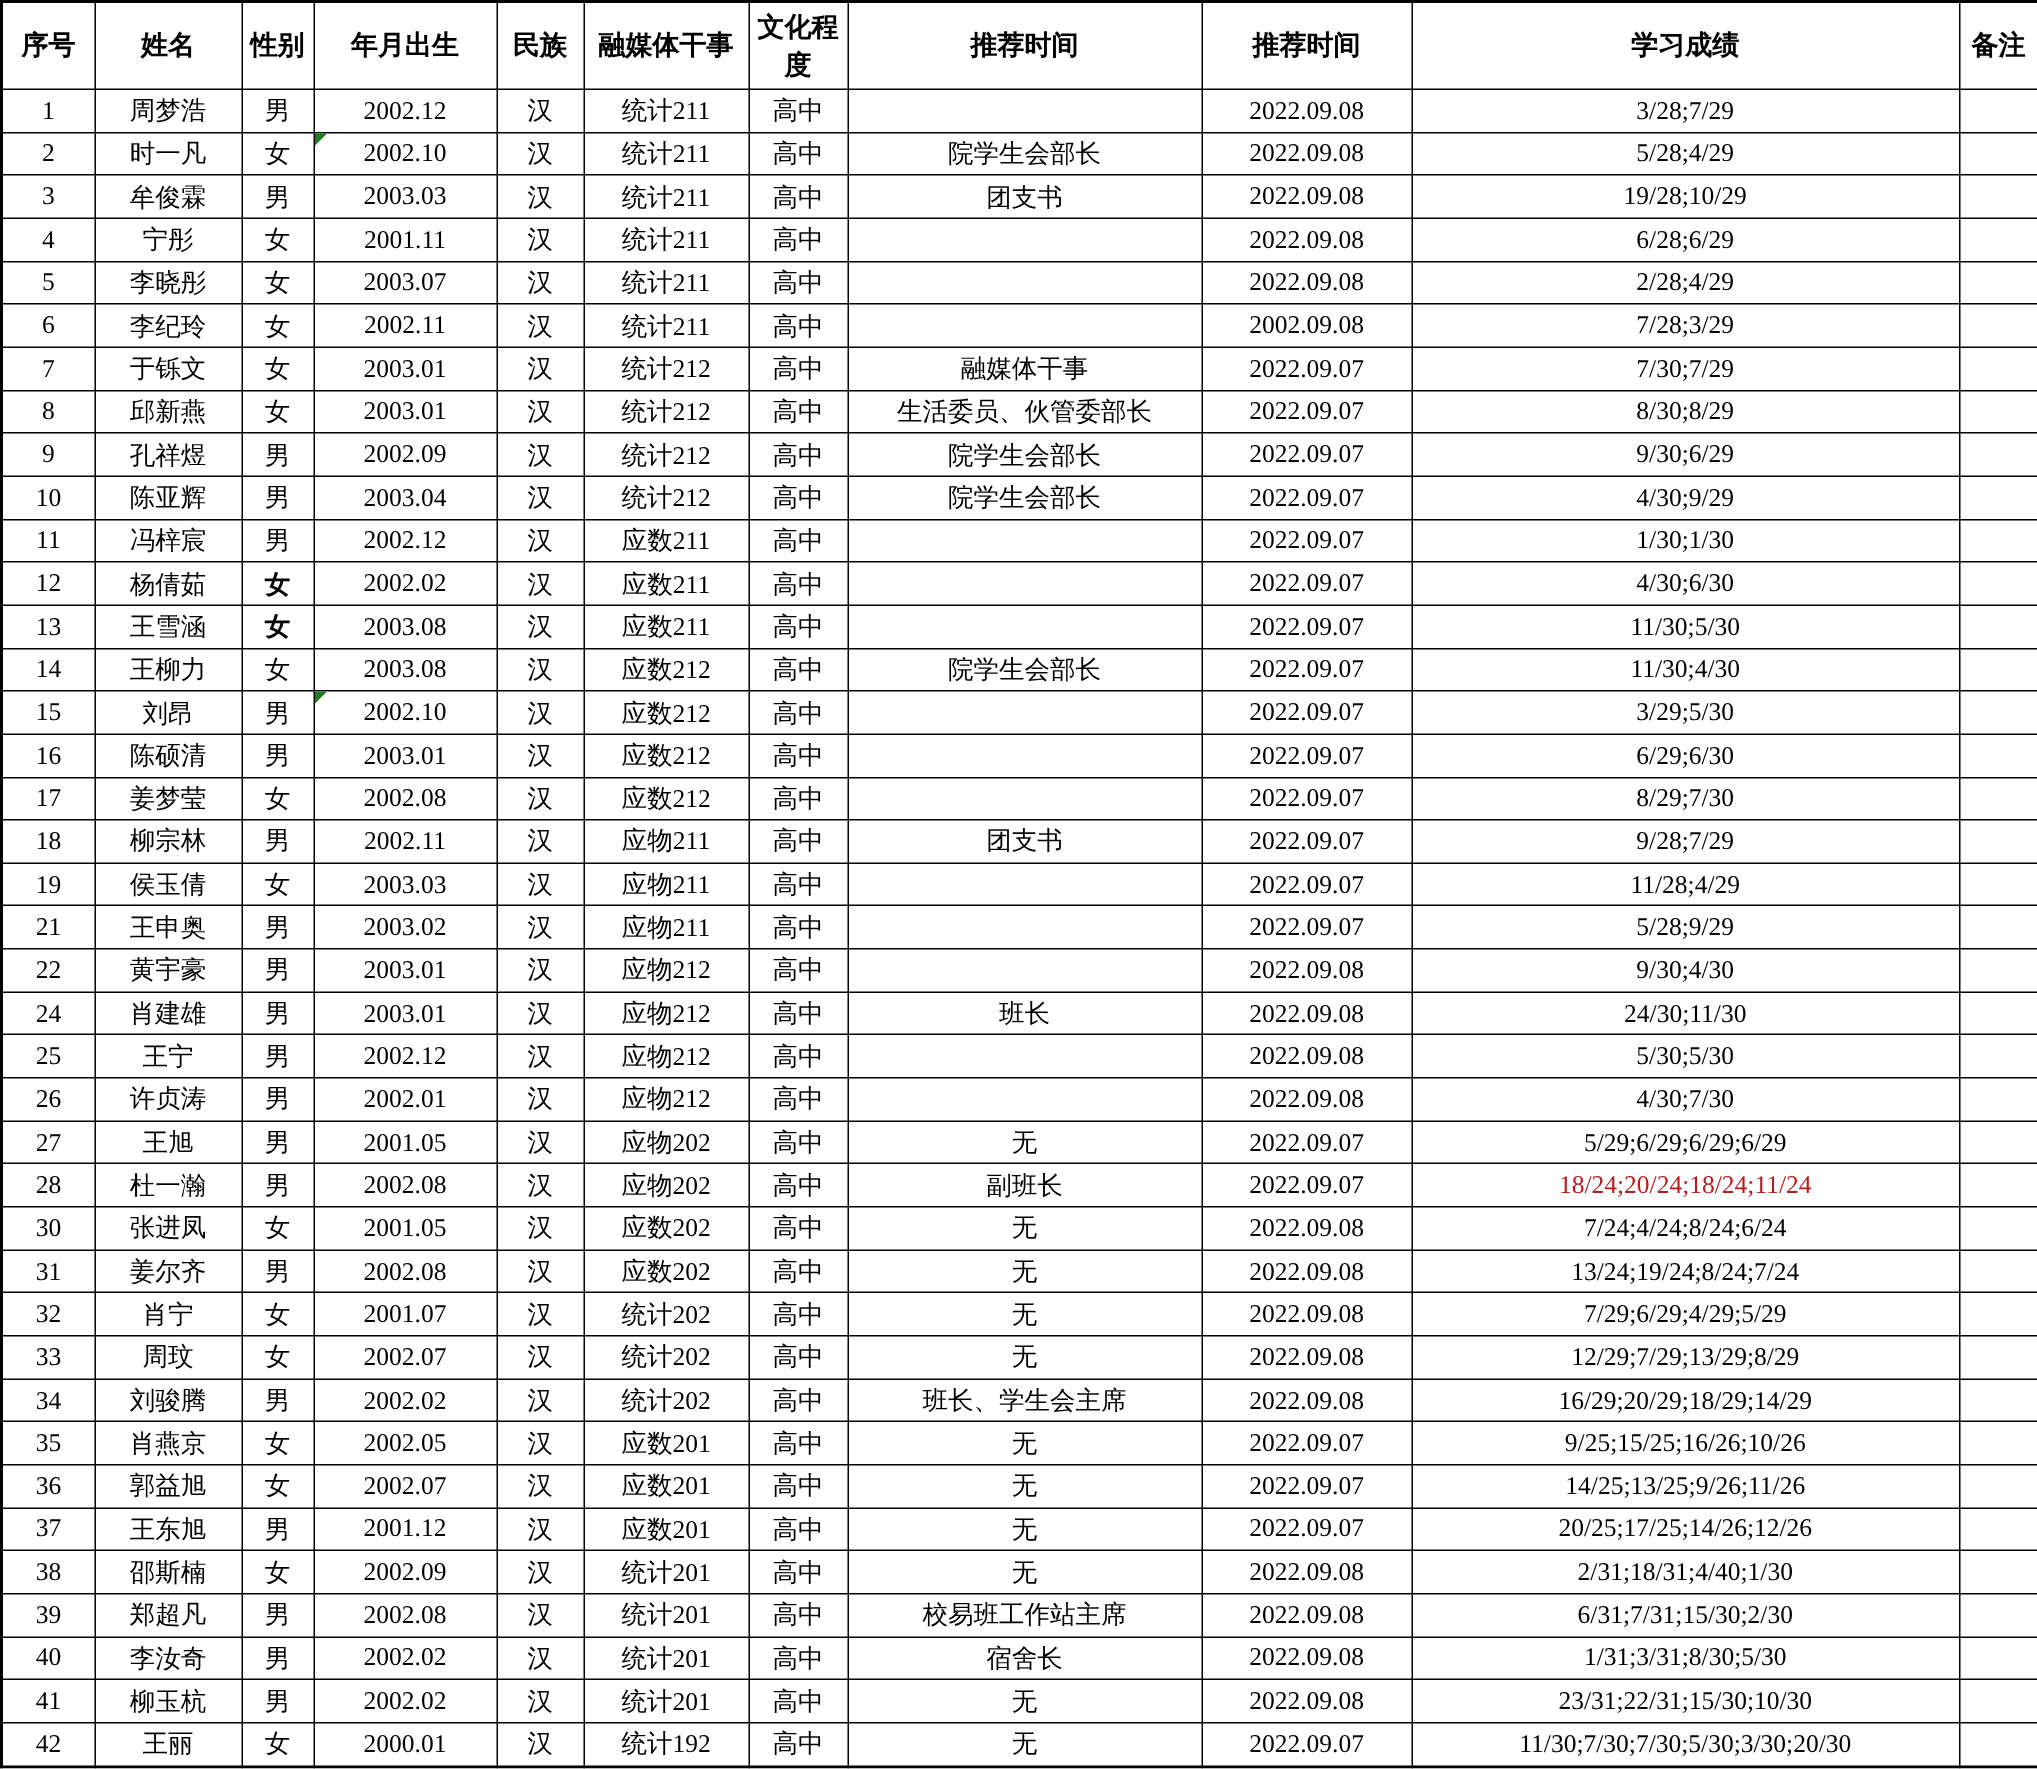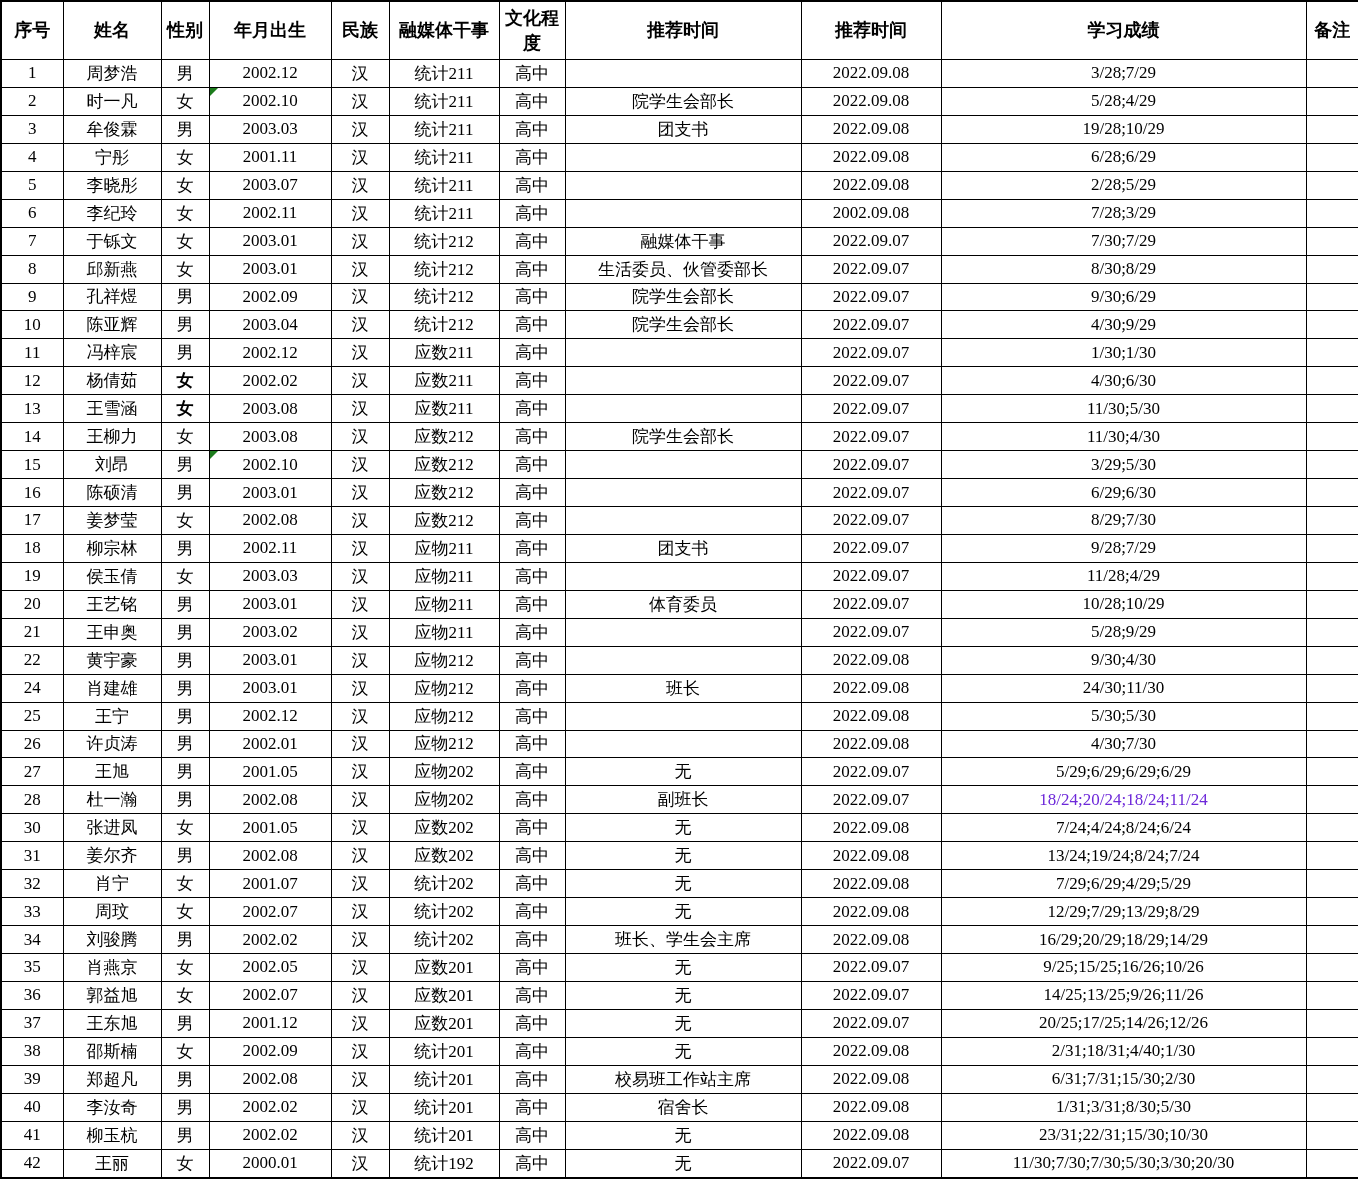--- a/index.html
+++ b/index.html
@@ -56,21 +56,21 @@
     border-top: 8px solid #1c7c1c;
     border-right: 8px solid transparent;
   }
   
   td.alt-gender {
     font-family: "Liberation Sans", "DejaVu Sans", sans-serif;
     font-weight: bold;
   }
   
   td.gray {
-    color: #6d28d9;
+    color: #b91c1c;
   }
 </style>
 </head>
 <body>
 
 <table class="roster">
   <colgroup>
     <col style="width:62px">
     <col style="width:98px">
     <col style="width:48px">
@@ -154,21 +154,21 @@
       <tr>
         <td>5</td>
         <td>李晓彤</td>
         <td>女</td>
         <td>2003.07</td>
         <td>汉</td>
         <td>统计211</td>
         <td>高中</td>
         <td></td>
         <td>2022.09.08</td>
-        <td>2/28;5/29</td>
+        <td>2/28;4/29</td>
         <td></td>
       </tr>
       <tr>
         <td>6</td>
         <td>李纪玲</td>
         <td>女</td>
         <td>2002.11</td>
         <td>汉</td>
         <td>统计211</td>
         <td>高中</td>
@@ -340,33 +340,20 @@
         <td>2003.03</td>
         <td>汉</td>
         <td>应物211</td>
         <td>高中</td>
         <td></td>
         <td>2022.09.07</td>
         <td>11/28;4/29</td>
         <td></td>
       </tr>
       <tr>
-        <td>20</td>
-        <td>王艺铭</td>
-        <td>男</td>
-        <td>2003.01</td>
-        <td>汉</td>
-        <td>应物211</td>
-        <td>高中</td>
-        <td>体育委员</td>
-        <td>2022.09.07</td>
-        <td>10/28;10/29</td>
-        <td></td>
-      </tr>
-      <tr>
         <td>21</td>
         <td>王申奥</td>
         <td>男</td>
         <td>2003.02</td>
         <td>汉</td>
         <td>应物211</td>
         <td>高中</td>
         <td></td>
         <td>2022.09.07</td>
         <td>5/28;9/29</td>

